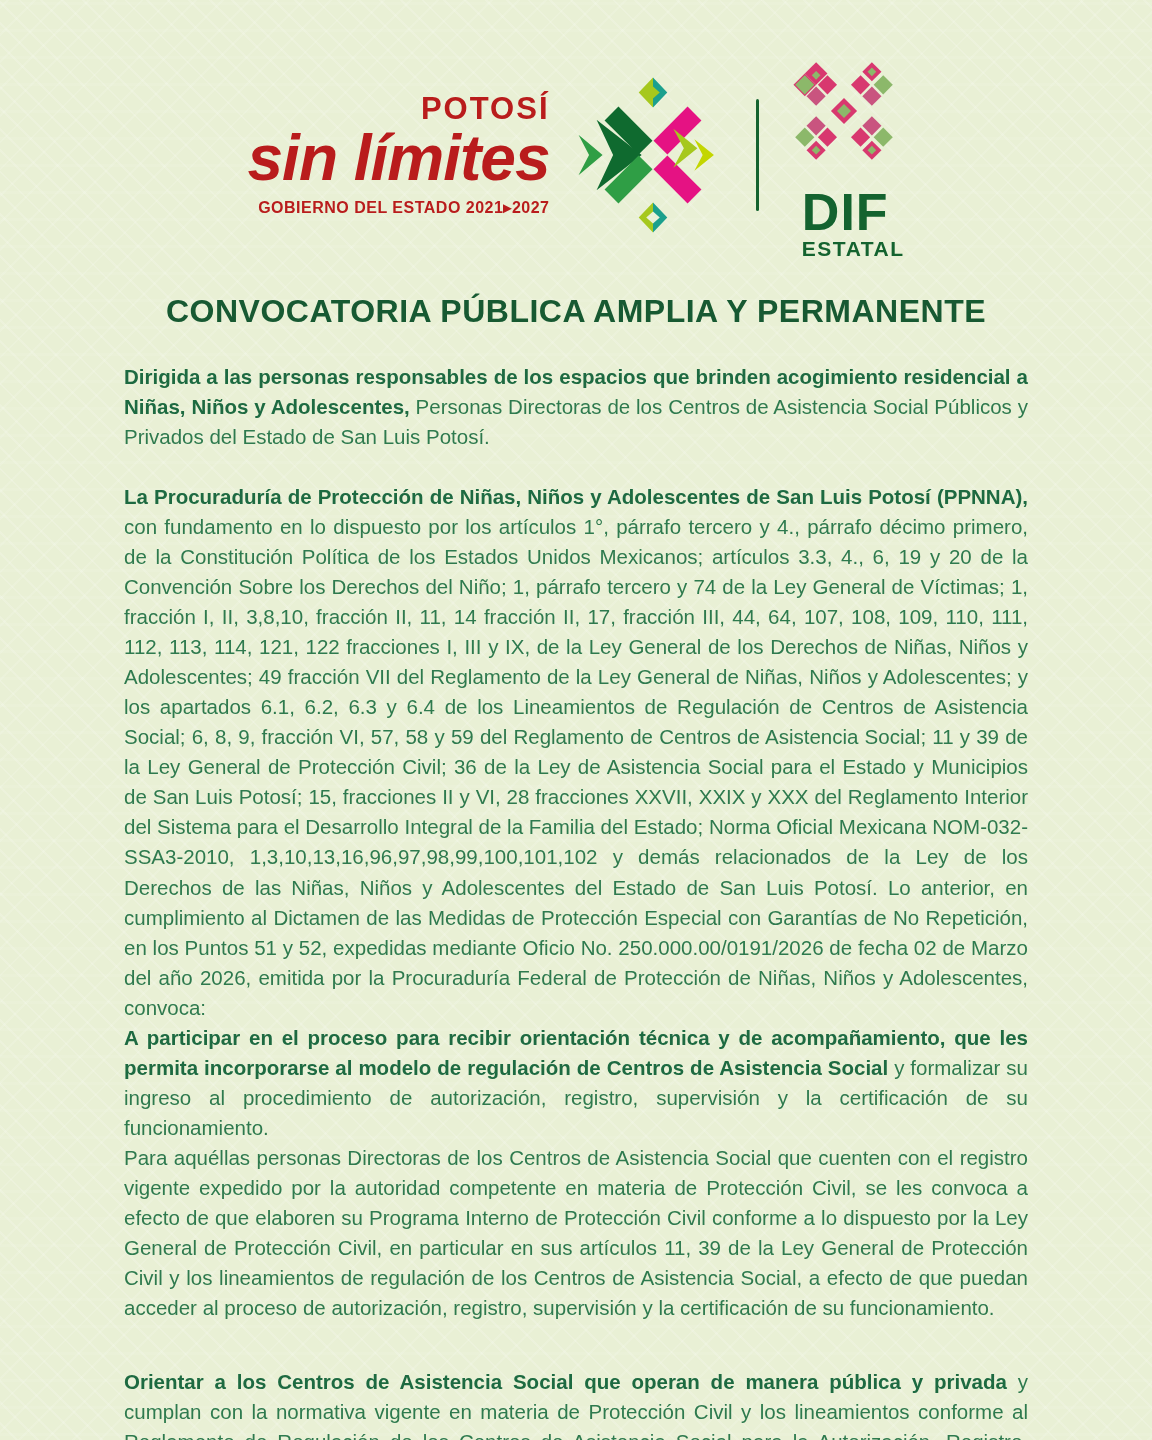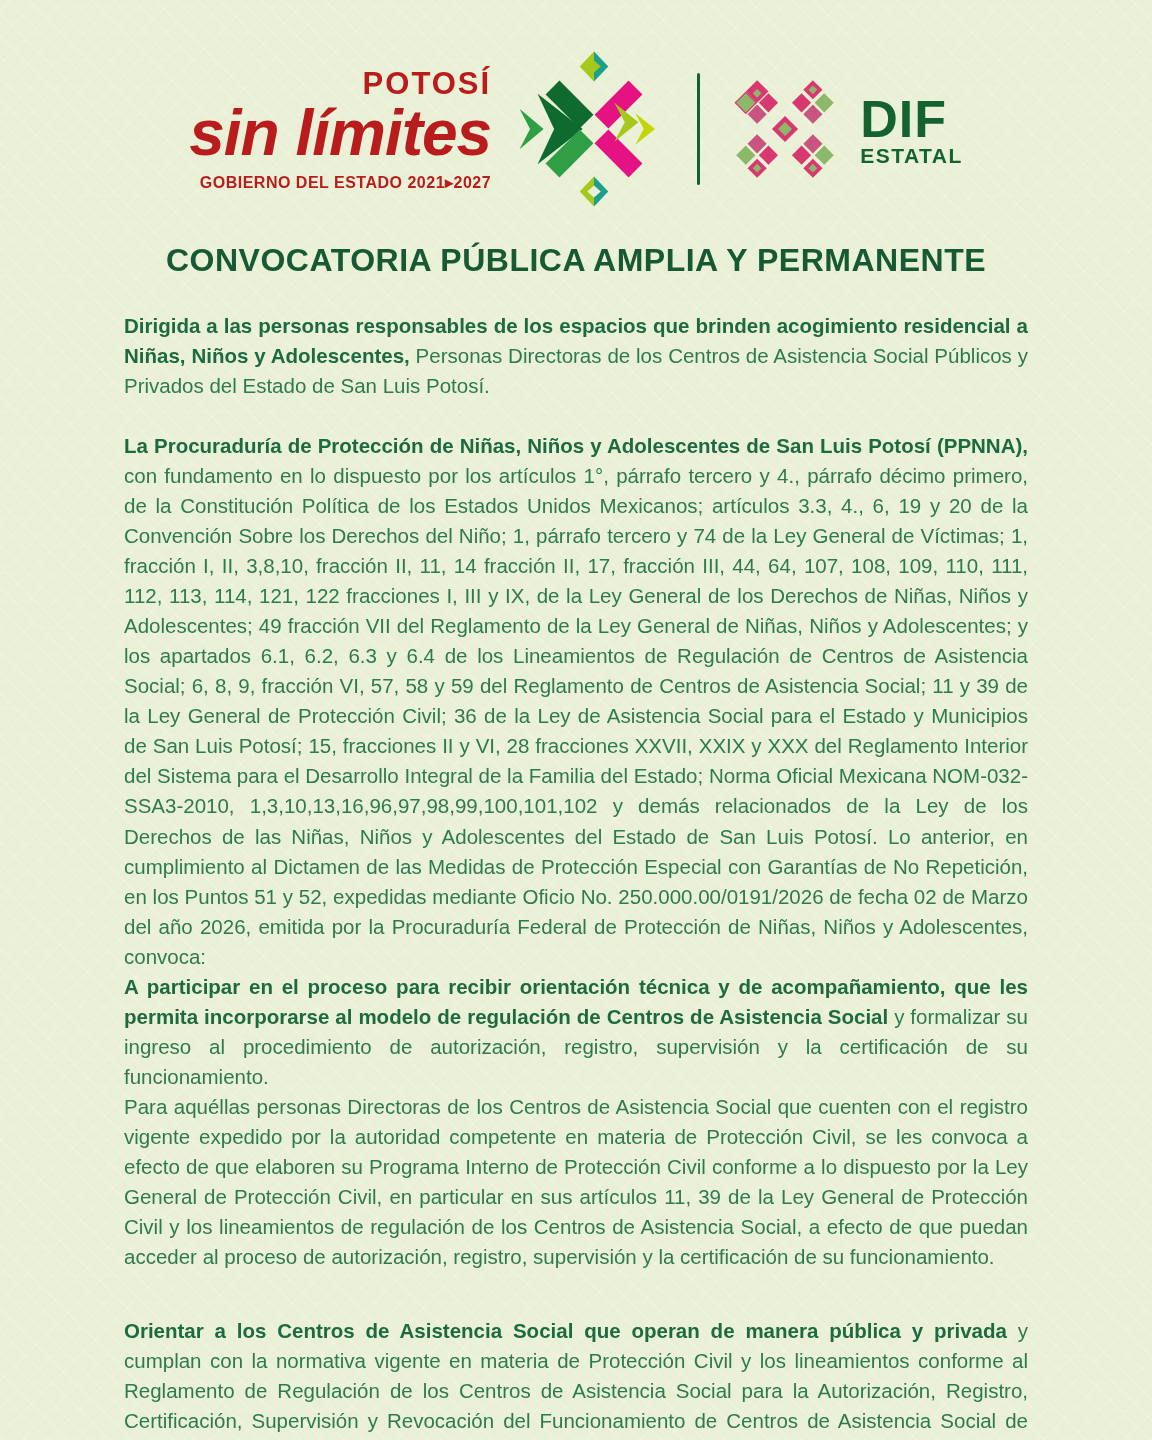--- a/index.html
+++ b/index.html
@@ -17,21 +17,21 @@
   .page{ width:1152px; min-height:1440px; padding:50px 124px 42px; }
 
   
   .header{ display:flex; align-items:center; justify-content:center; gap:24px; }
   .brand{ text-align:right; color:#b91c1c; line-height:1; }
   .brand-line1{ font-size:31px; font-weight:bold; letter-spacing:2px; }
   .brand-line2{ font-size:64px; font-weight:bold; font-style:italic; letter-spacing:-1px; margin-top:2px; }
   .brand-line3{ font-size:16px; font-weight:bold; letter-spacing:.5px; margin-top:10px; white-space:nowrap; }
   .xlogo{ flex:0 0 auto; }
   .header-divider{ width:3px; height:112px; background:#14632f; border-radius:2px; }
-  .dif{ display:flex; align-items:center; gap:14px; }
+  .dif{ display:flex; align-items:flex-end; gap:14px;flex-direction:column; }
   .dif-text{ color:#14632f; line-height:1; }
   .dif-title{ font-size:52px; font-weight:bold; letter-spacing:1px; }
   .dif-subtitle{ font-size:21px; font-weight:bold; letter-spacing:1.5px; }
 
   
   .doc-title{
     text-align:center; margin-top:34px;
     font-size:32px; font-weight:bold; letter-spacing:.5px; color:#175932;
   }
 

